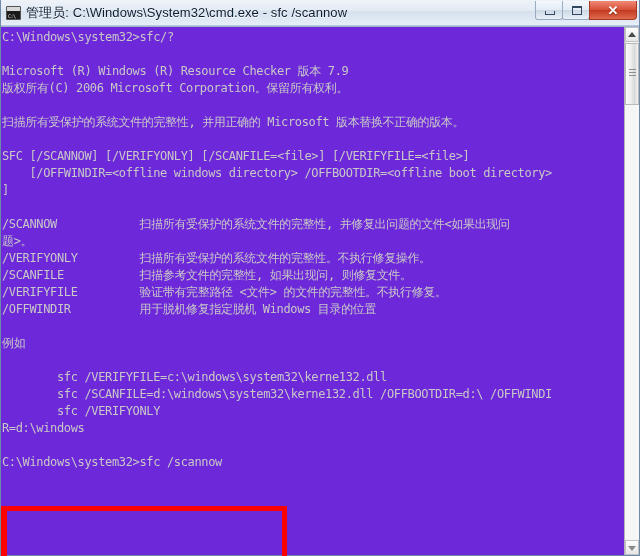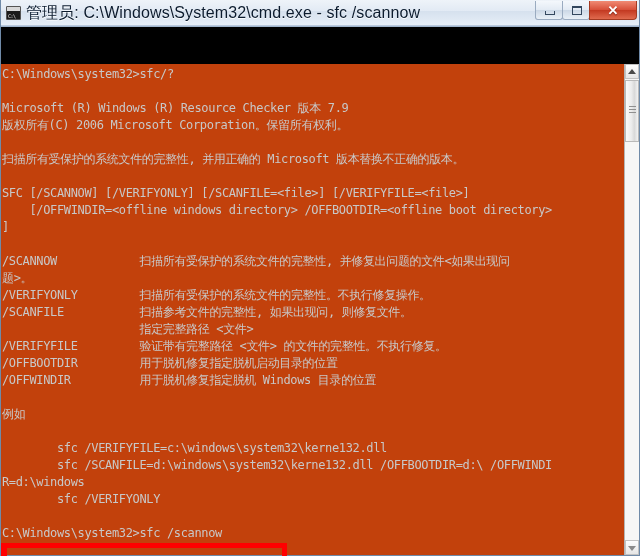--- a/index.html
+++ b/index.html
@@ -73,21 +73,21 @@
     position: absolute;
     left: 1px; bottom: 0px;
     font-family: "DejaVu Sans Mono", monospace;
     font-size: 5px;
     line-height: 6px;
     color: #e8e8e8;
     letter-spacing: -0.5px;
   }
 
   #title-text {
-    font-size: 16px;
+    font-size: 13px;
     color: #0b1b2e;
     white-space: nowrap;
     letter-spacing: 0.1px;
     flex: 0 1 auto;
     overflow: hidden;
     text-shadow: 0 1px 0 rgba(255,255,255,0.85);
   }
 
   #window-buttons {
     position: absolute;
@@ -141,22 +141,21 @@
     text-shadow: 0 1px 1px rgba(90,10,0,0.7);
   }
 
   
   #console-wrap {
     position: absolute;
     left: 0;
     top: 27px;
     right: 0;
     bottom: 0;
-    background: #c2410c;
-    margin-top: 37px;
+    background: #6d28d9;
   }
 
   #console {
     position: absolute;
     left: 0;
     top: 0;
     right: 15px;
     bottom: 0;
     overflow: hidden;
     padding: 2px 0 0 1px;
@@ -287,31 +286,29 @@
         <div class="line">扫描所有受保护的系统文件的完整性, 并用正确的 Microsoft 版本替换不正确的版本。</div>
         <div class="line"></div>
         <div class="line">SFC [/SCANNOW] [/VERIFYONLY] [/SCANFILE=&lt;file&gt;] [/VERIFYFILE=&lt;file&gt;]</div>
         <div class="line">    [/OFFWINDIR=&lt;offline windows directory&gt; /OFFBOOTDIR=&lt;offline boot directory&gt;</div>
         <div class="line">]</div>
         <div class="line"></div>
         <div class="line">/SCANNOW            扫描所有受保护的系统文件的完整性, 并修复出问题的文件&lt;如果出现问</div>
         <div class="line">题&gt;。</div>
         <div class="line">/VERIFYONLY         扫描所有受保护的系统文件的完整性。不执行修复操作。</div>
         <div class="line">/SCANFILE           扫描参考文件的完整性, 如果出现问, 则修复文件。</div>
-        <div class="line">                    指定完整路径 &lt;文件&gt;</div>
         <div class="line">/VERIFYFILE         验证带有完整路径 &lt;文件&gt; 的文件的完整性。不执行修复。</div>
-        <div class="line">/OFFBOOTDIR         用于脱机修复指定脱机启动目录的位置</div>
         <div class="line">/OFFWINDIR          用于脱机修复指定脱机 Windows 目录的位置</div>
         <div class="line"></div>
         <div class="line">例如</div>
         <div class="line"></div>
         <div class="line">        sfc /VERIFYFILE=c:\windows\system32\kerne132.dll</div>
         <div class="line">        sfc /SCANFILE=d:\windows\system32\kerne132.dll /OFFBOOTDIR=d:\ /OFFWINDI</div>
+        <div class="line">        sfc /VERIFYONLY</div>
         <div class="line">R=d:\windows</div>
-        <div class="line">        sfc /VERIFYONLY</div>
         <div class="line"></div>
         <div class="line">C:\Windows\system32&gt;sfc /scannow</div>
         <div class="line"></div>
       </div>
 
     <div id="scrollbar">
       <div id="sb-track"></div>
       <div class="sb-btn up">
         <span class="sb-arrow"></span>
       </div>

